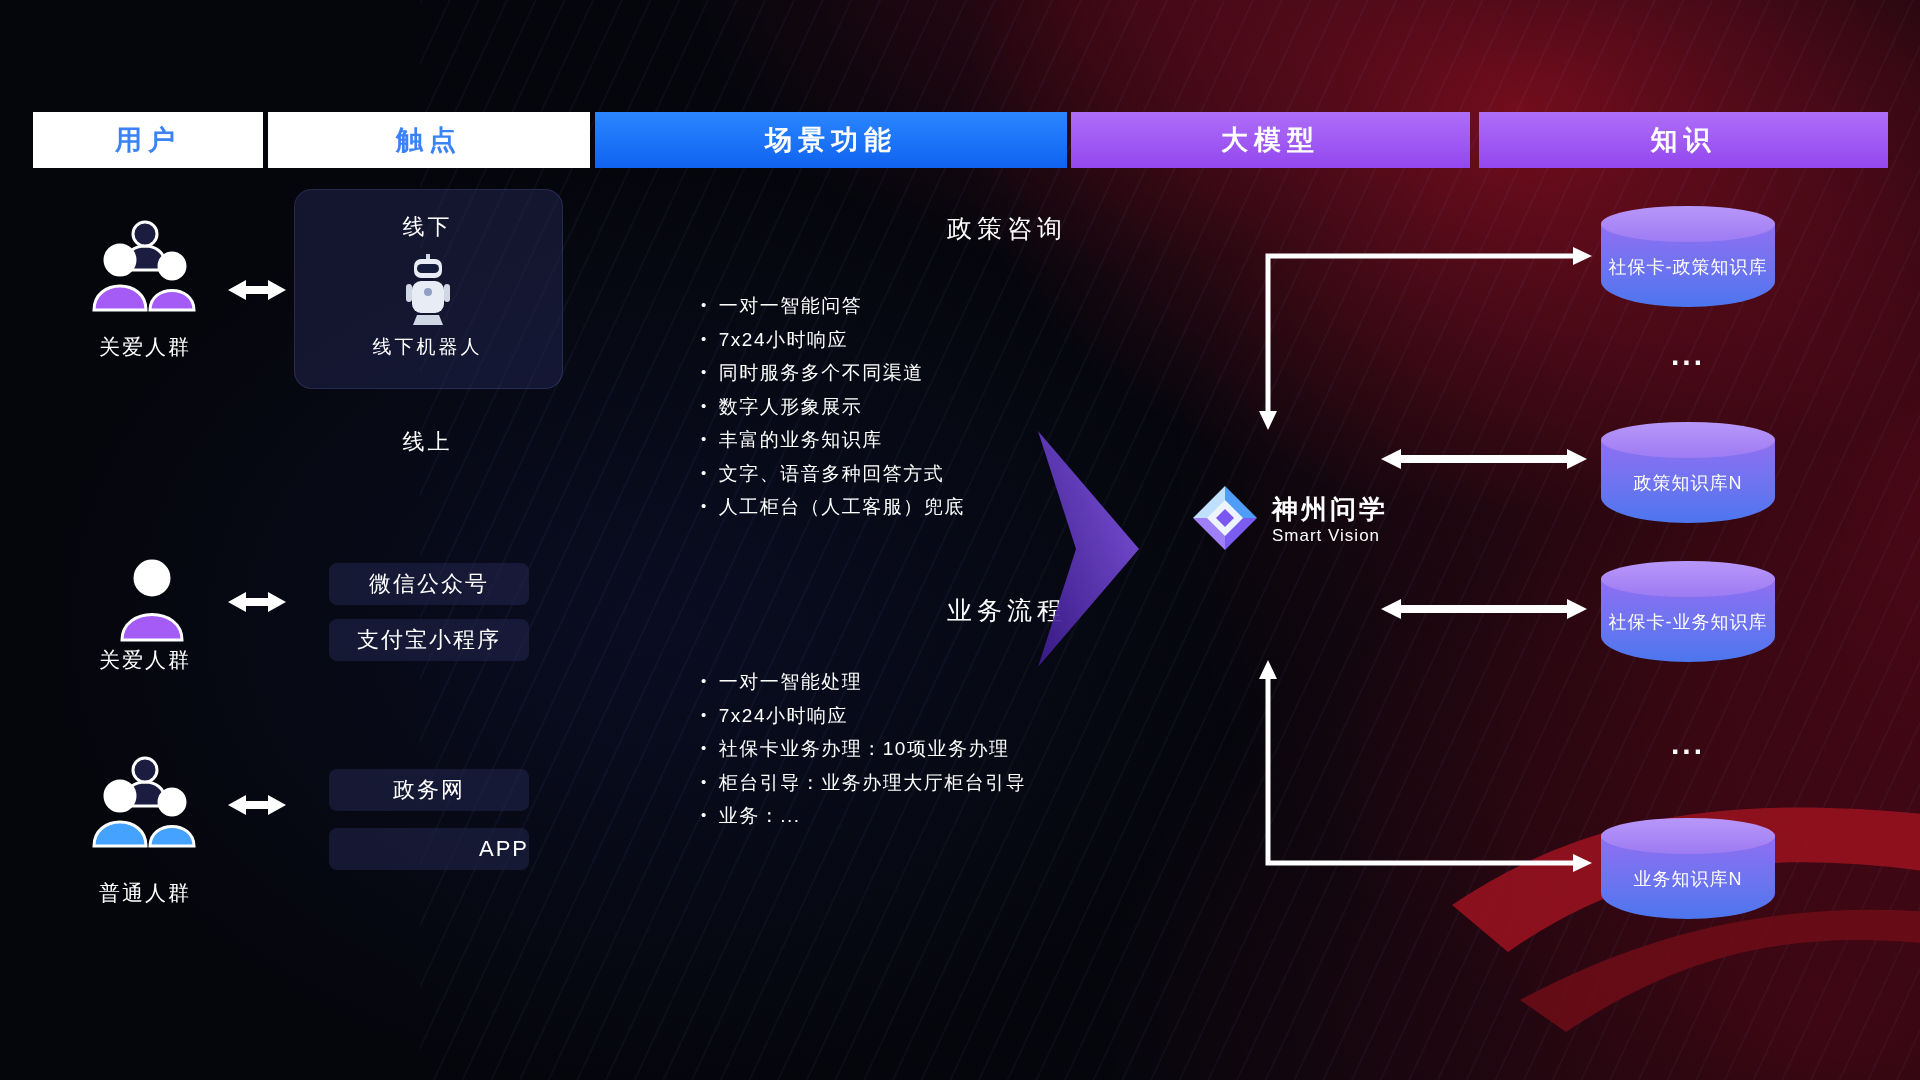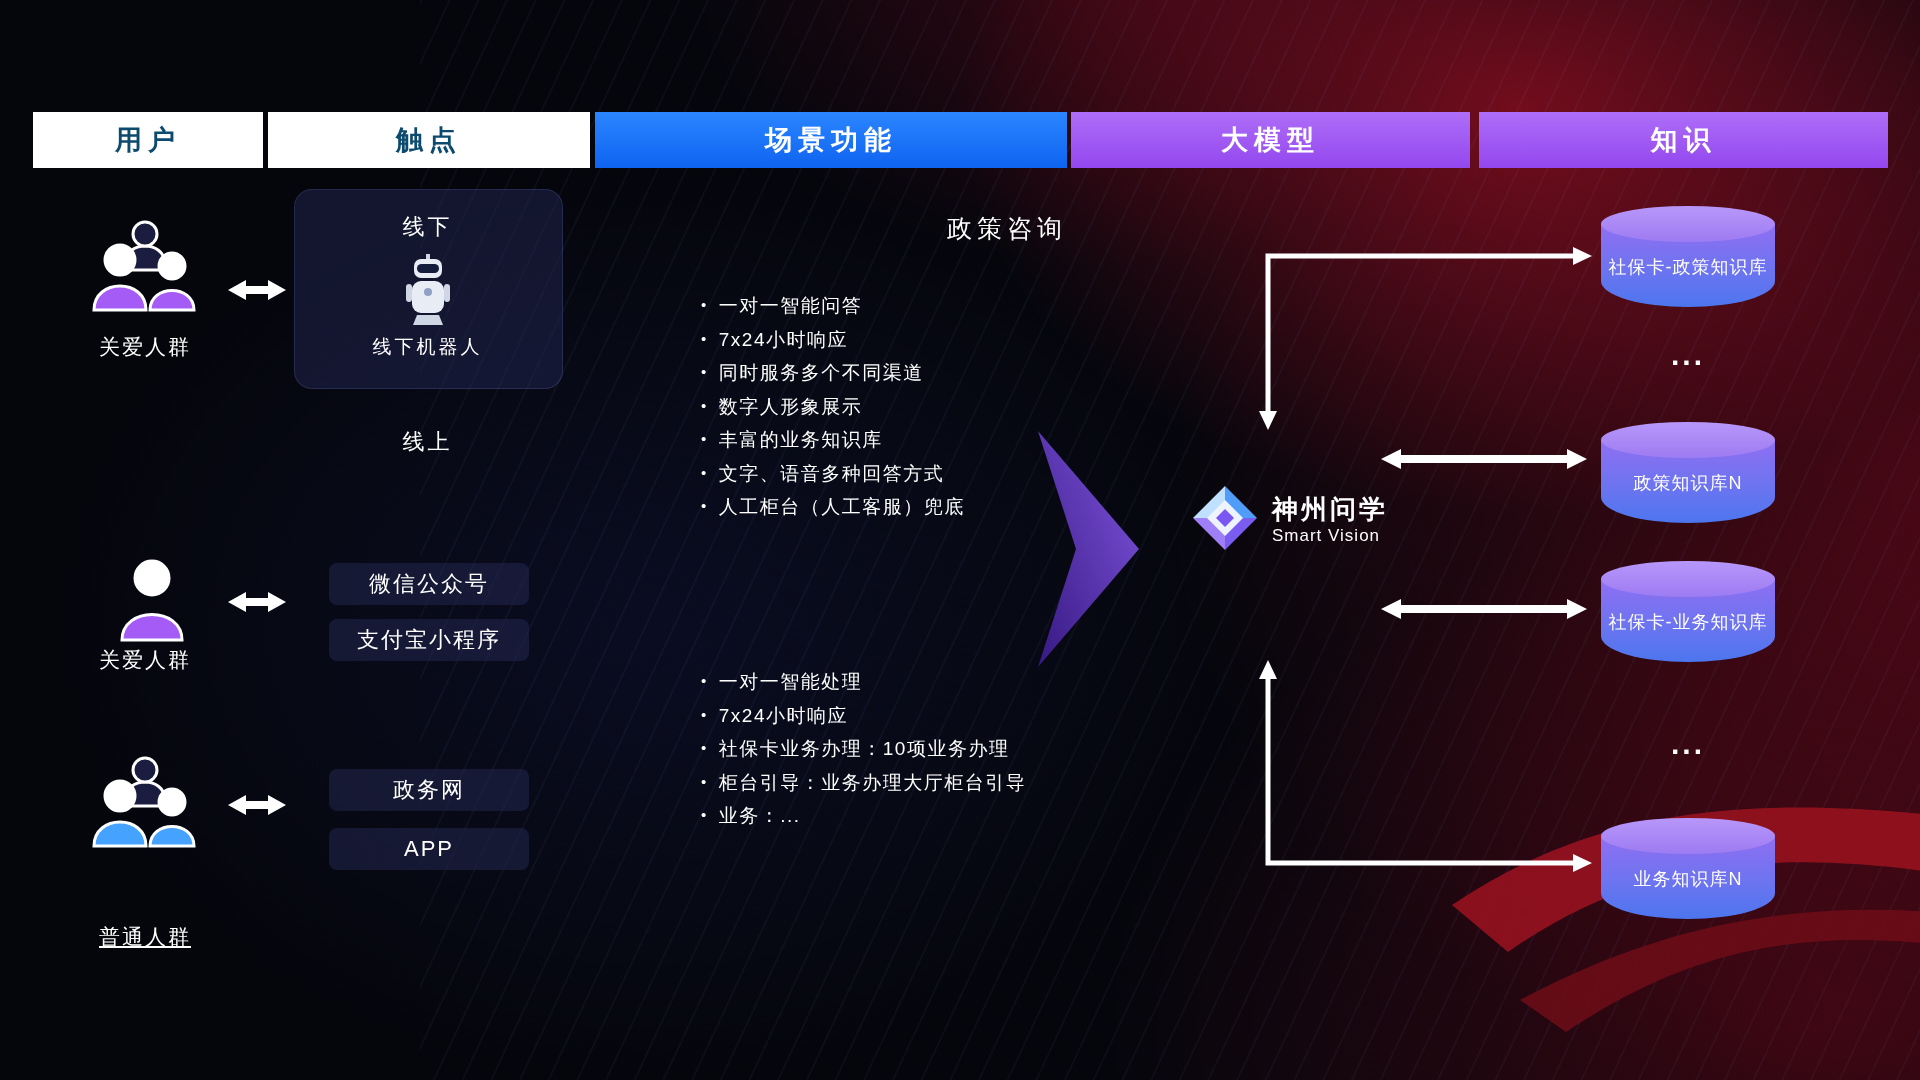--- a/index.html
+++ b/index.html
@@ -14,21 +14,21 @@
       radial-gradient(850px 650px at 34% 58%, rgba(28,38,110,.22), transparent 70%),
       #05060c;
   }
   .streaks{
     position:absolute;left:420px;top:0;right:0;bottom:0;pointer-events:none;
     background:repeating-linear-gradient(115deg, rgba(150,170,255,.045) 0 2px, transparent 2px 26px);
   }
   
   .hdr{position:absolute;top:112px;height:56px;display:flex;align-items:center;justify-content:center;
        font-size:27px;font-weight:bold;letter-spacing:6px;}
-  .hdr.light{background:#fff;color:#0c4a6e;}
+  .hdr.light{background:#fff;color:#3b82f6;}
   .hdr.blue{background:linear-gradient(180deg,#2b86ff,#0f63f0);color:#fff;}
   .hdr.purple{background:linear-gradient(180deg,#ae6ef8,#9347ee);color:#fff;}
   
   .ulabel{position:absolute;width:190px;text-align:center;font-size:21px;letter-spacing:2px;}
   .icon-wrap{position:absolute;}
   
   .tp-card{position:absolute;left:294px;top:189px;width:267px;height:198px;border-radius:18px;
            background:rgba(38,42,88,.45);border:1px solid rgba(130,140,230,.18);}
   .tp-title{position:absolute;width:267px;left:294px;text-align:center;font-size:22px;letter-spacing:3px;}
   .tp-pill{position:absolute;left:329px;width:200px;height:42px;border-radius:8px;
@@ -113,21 +113,21 @@
       <g stroke="#fff" stroke-width="3">
         <path d="M45 48 C45 24, 85 24, 85 48 L85 54 L45 54 Z" fill="#1a1d3f"></path>
         <circle cx="65" cy="18" r="12" fill="#1a1d3f"></circle>
         <path d="M14 94 C14 62, 66 62, 66 94 Z" fill="#45a2ff"></path>
         <circle cx="40" cy="44" r="15" fill="#fff"></circle>
         <path d="M70 94 C70 68, 114 68, 114 94 Z" fill="#45a2ff"></path>
         <circle cx="92" cy="50" r="13" fill="#fff"></circle>
       </g>
     </svg>
   </div>
-  <div class="ulabel" style="left:50px;top:923px;text-decoration:underline;">普通人群</div>
+  <div class="ulabel" style="left:50px;top:879px;">普通人群</div>
 
   <div class="tp-card"></div>
   <div class="tp-title" style="top:212px;">线下</div>
 
   <div class="icon-wrap" style="left:403px;top:254px;">
     <svg width="50" height="74" viewBox="0 0 50 74">
       <rect x="23" y="0" width="4" height="6" fill="#cfd6e4"></rect>
       <rect x="11" y="5" width="28" height="19" rx="7" fill="#e8ecf4"></rect>
       <rect x="14" y="10" width="22" height="9" rx="4.5" fill="#141d3c"></rect>
       <rect x="9" y="27" width="32" height="32" rx="9" fill="#e8ecf4"></rect>
@@ -143,35 +143,36 @@
 
   <div class="tp-pill" style="top:563px;">
     <span>微信公众号</span>
   </div>
   <div class="tp-pill" style="top:619px;">
     <span>支付宝小程序</span>
   </div>
   <div class="tp-pill" style="top:769px;">
     <span>政务网</span>
   </div>
-  <div class="tp-pill" style="top:828px;">
+  <div class="tp-pill" style="top:828px;justify-content:flex-end;">
     <span>APP</span>
   </div>
 
   <div class="sc-head" style="top:212px;">政策咨询</div>
   <ul class="sc-list" style="top:290px;">
     <li>一对一智能问答</li>
     <li>7x24小时响应</li>
     <li>同时服务多个不同渠道</li>
     <li>数字人形象展示</li>
     <li>丰富的业务知识库</li>
     <li>文字、语音多种回答方式</li>
     <li>人工柜台（人工客服）兜底</li>
   </ul>
 
+  <div class="sc-head" style="top:594px;">业务流程</div>
   <ul class="sc-list" style="top:666px;">
     <li>一对一智能处理</li>
     <li>7x24小时响应</li>
     <li>社保卡业务办理：10项业务办理</li>
     <li>柜台引导：业务办理大厅柜台引导</li>
     <li>业务：...</li>
   </ul>
 
   <div class="icon-wrap" style="left:1190px;top:483px;">
     <svg width="70" height="70" viewBox="0 0 70 70">

